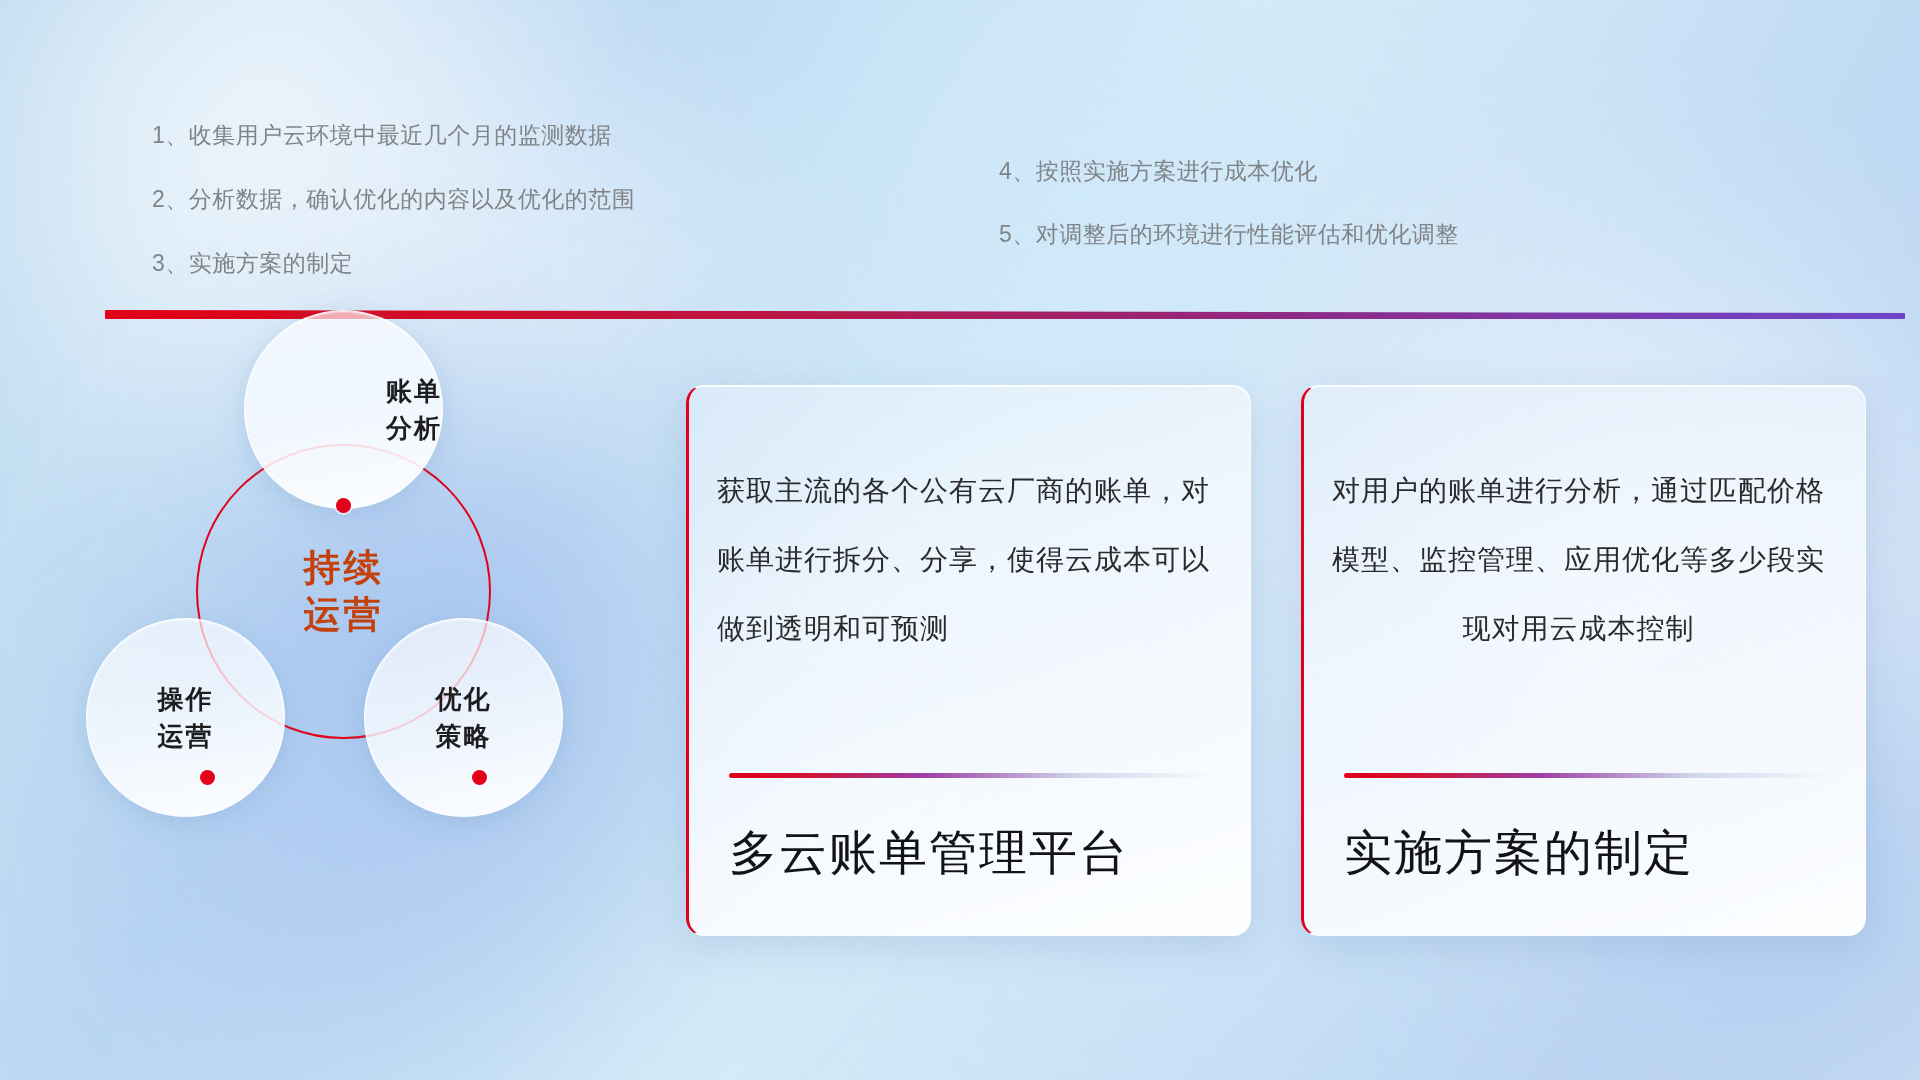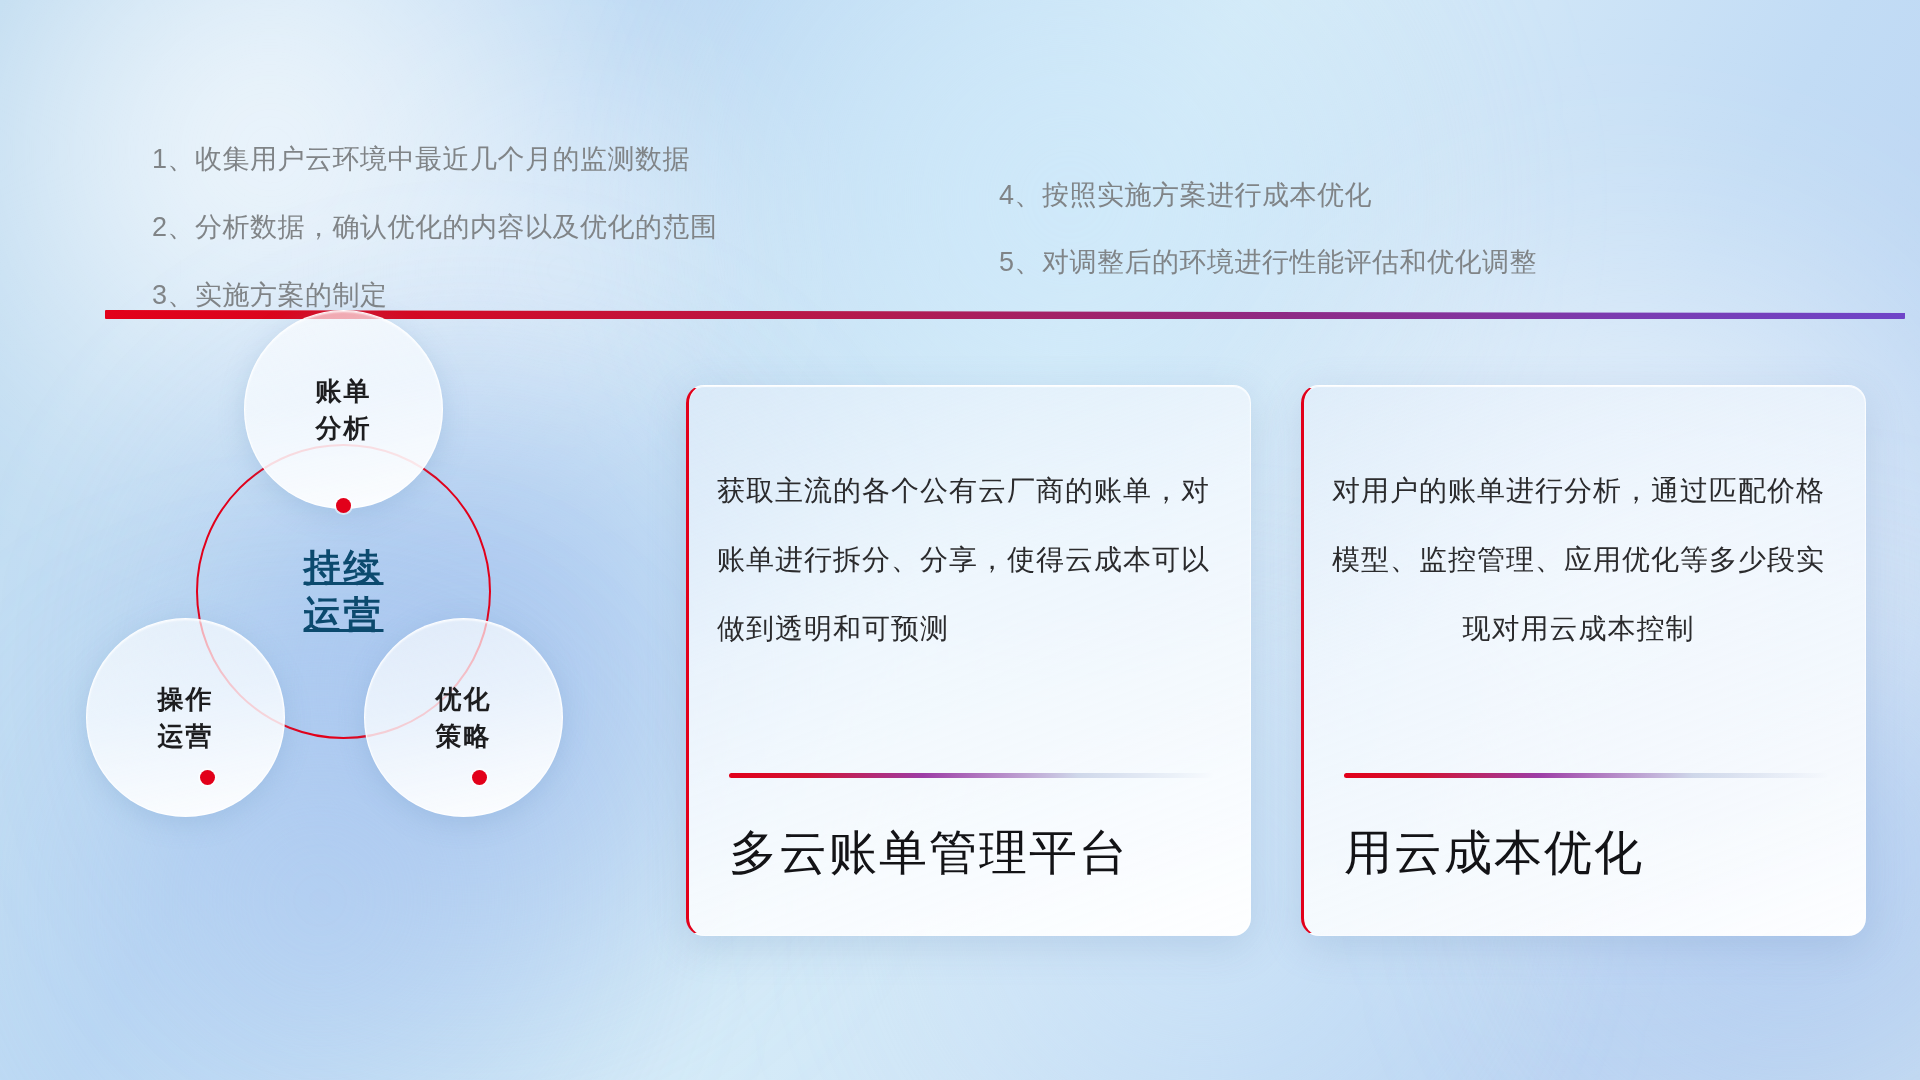--- a/index.html
+++ b/index.html
@@ -40,24 +40,23 @@
   .b6{ left:-60px; top:620px; width:760px; height:560px;
        background:radial-gradient(circle at 50% 50%, rgba(171,199,240,.62), rgba(171,199,240,0) 70%); }
   .b7{ left:820px; top:640px; width:760px; height:520px;
        background:radial-gradient(circle at 50% 50%, rgba(206,228,248,.75), rgba(206,228,248,0) 70%); }
   .b8{ left:300px; top:60px; width:520px; height:420px;
        background:radial-gradient(circle at 50% 50%, rgba(255,255,255,.55), rgba(255,255,255,0) 70%); }
 
   
   .list{ position:absolute; color:#7d8184; }
   .list .row{
-    font-size:27px; line-height:1;
+    font-size:23px; line-height:1;
     letter-spacing:.5px; white-space:nowrap;
     color:#808487;
-    margin-top:22px;
   }
   #list-left{ left:152px; top:124px; }
   #list-left .row{ margin-bottom:41px; }
   #list-right{ left:999px; top:160px; }
   #list-right .row{ margin-bottom:40px; }
 
   
   #divider{
     position:absolute; left:105px; top:310px; width:1800px; height:9px;
   }
@@ -78,38 +77,38 @@
     left:100px; top:92px; width:295px; height:295px;
   }
   .ring-label{
     position:absolute;
     left:100px; top:92px; width:295px; height:295px;
     display:flex; flex-direction:column;
     align-items:center; justify-content:center;
     gap:8px;
   }
   .ring-label span{
-    font-size:37px; font-weight:bold; color:#0c4a6e;
-    letter-spacing:3px; line-height:1.05;text-decoration:underline;
+    font-size:37px; font-weight:bold; color:#c2410c;
+    letter-spacing:3px; line-height:1.05;
   }
 
   .bubble{
     position:absolute; border-radius:50%;
     background:
       linear-gradient(168deg, rgba(255,255,255,.62) 0%, rgba(247,251,255,.80) 42%, rgba(255,255,255,.97) 100%);
     border:1.6px solid rgba(255,255,255,.92);
     box-shadow:0 6px 26px rgba(110,150,195,.26), inset 0 1px 2px rgba(255,255,255,.9);
     display:flex; flex-direction:column;
     align-items:center; justify-content:center; gap:4px;
   }
   .bubble span{
     font-size:26px; font-weight:bold; color:#1d1d1f;
     letter-spacing:2px; line-height:1.25;
   }
-  #bubble-top  { left:148px; top:-42px;  width:199px; height:199px; }
+  #bubble-top  { left:148px; top:-42px;  width:199px; height:199px;align-items:flex-end; }
   #bubble-left { left:-10px; top:266px;  width:199px; height:199px; }
   #bubble-right{ left:268px; top:266px;  width:199px; height:199px; }
 
   .dot{
     position:absolute; width:15px; height:15px; border-radius:50%;
     background:#e2001a; box-shadow:0 0 0 2px rgba(255,255,255,.55);
   }
   #dot-top  { left:240px; top:146px; }
   #dot-left { left:104px; top:418px; }
   #dot-right{ left:376px; top:418px; }
@@ -203,14 +202,14 @@
 
 <div class="card" id="card-1">
   <div class="body">获取主流的各个公有云厂商的账单，对账单进行拆分、分享，使得云成本可以做到透明和可预测</div>
   <div class="rule"></div>
   <div class="title">多云账单管理平台</div>
 </div>
 
 <div class="card" id="card-2">
   <div class="body">对用户的账单进行分析，通过匹配价格模型、监控管理、应用优化等多少段实现对用云成本控制</div>
   <div class="rule"></div>
-  <div class="title">用云成本优化</div>
+  <div class="title">实施方案的制定</div>
 </div>
 
 </body></html>

